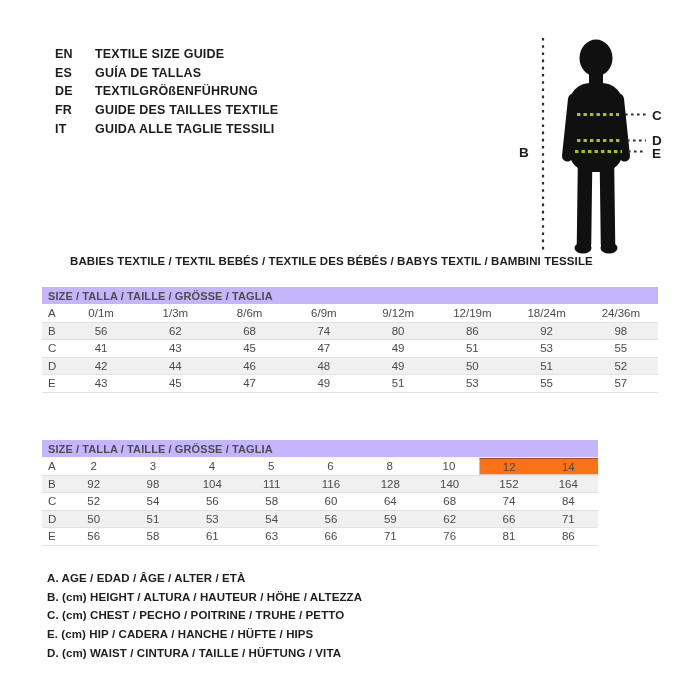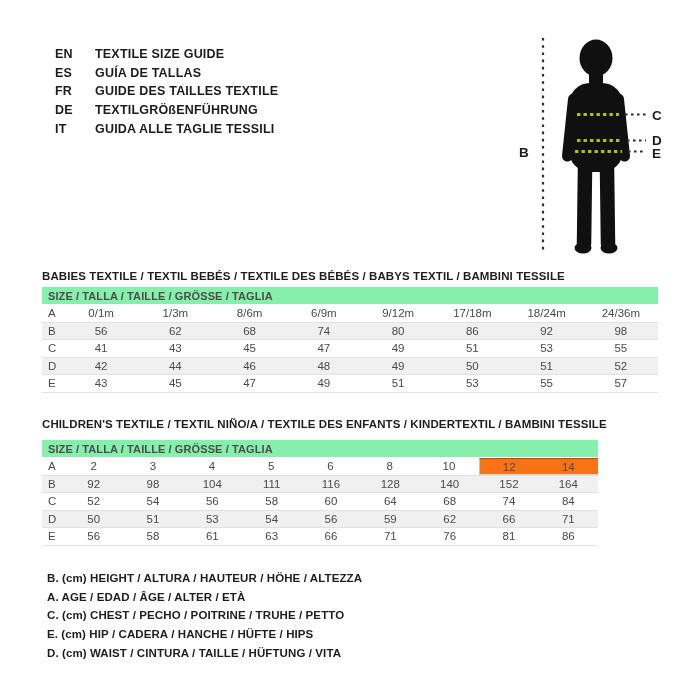--- a/index.html
+++ b/index.html
@@ -14,28 +14,28 @@
   .lang-row { display:flex; height:18.6px; align-items:center;
     font-size:12.5px; font-weight:700; color:#1c1c1c; letter-spacing:0.2px; }
   .lang-code { width:40px; }
 
   
   .figure-svg { position:absolute; left:505px; top:20px; }
 
   
   .section-title { position:absolute; left:42px; font-size:11.5px; font-weight:700;
     color:#1e1e1e; letter-spacing:0.1px; white-space:nowrap; }
-  .babies-title { top:270px; }
+  .babies-title { top:255px;margin-left:28px; }
   .children-title { top:418px; }
 
   
   .size-table { position:absolute; left:42px; }
   .babies-table { top:287px; width:616px; }
   .children-table { top:440px; width:556px; }
-  .t-header { height:18px; line-height:18px; background:#86efac; color:#4d4d4d;
+  .t-header { height:18px; line-height:18px; background:#c4b5fd; color:#4d4d4d;
     font-size:11px; font-weight:700; padding-left:6px; letter-spacing:0.1px;
     border-bottom:1px solid #ffffff; }
   .t-row { display:flex; height:17.5px; align-items:center; font-size:11.5px;
     color:#4a4a4a; border-bottom:1px solid #e2e2e2; background:#ffffff; }
   .t-row.stripe { background:#f0f0f0; }
   .t-label { width:22px; padding-left:6px; flex:none; }
   .t-cell { flex:1; text-align:center; }
   .t-cell.hl { background:#f97316; border-top:1px solid #c2410c; border-bottom:1px solid #d4d4d4;
     height:100%; line-height:16px; }
   .t-cell.hl-first { border-left:1px solid #c4c4c4; }
@@ -53,26 +53,26 @@
   <div class="langs">
       <div class="lang-row">
         <span class="lang-code">EN</span>
         <span class="lang-title">TEXTILE SIZE GUIDE</span>
       </div>
       <div class="lang-row">
         <span class="lang-code">ES</span>
         <span class="lang-title">GUÍA DE TALLAS</span>
       </div>
       <div class="lang-row">
+        <span class="lang-code">DE</span>
+        <span class="lang-title">TEXTILGRÖßENFÜHRUNG</span>
+      </div>
+      <div class="lang-row">
         <span class="lang-code">FR</span>
         <span class="lang-title">GUIDE DES TAILLES TEXTILE</span>
-      </div>
-      <div class="lang-row">
-        <span class="lang-code">DE</span>
-        <span class="lang-title">TEXTILGRÖßENFÜHRUNG</span>
       </div>
       <div class="lang-row">
         <span class="lang-code">IT</span>
         <span class="lang-title">GUIDA ALLE TAGLIE TESSILI</span>
       </div>
     </div>
 
   <svg class="figure-svg" width="195" height="245" viewBox="505 20 195 245" xmlns="http://www.w3.org/2000/svg">
 
     <line x1="543" y1="38" x2="543" y2="252" stroke="#2e2e2e" stroke-width="2.2" stroke-dasharray="2.6 4.6"></line>
@@ -106,21 +106,21 @@
   <div class="section-title babies-title">BABIES TEXTILE / TEXTIL BEBÉS / TEXTILE DES BÉBÉS / BABYS TEXTIL  / BAMBINI TESSILE</div>
   <div class="size-table babies-table">
       <div class="t-header">SIZE / TALLA / TAILLE / GRÖSSE / TAGLIA</div>
       <div class="t-row">
         <span class="t-label">A</span>
         <span class="t-cell">0/1m</span>
         <span class="t-cell">1/3m</span>
         <span class="t-cell">8/6m</span>
         <span class="t-cell">6/9m</span>
         <span class="t-cell">9/12m</span>
-        <span class="t-cell">17/18m</span>
+        <span class="t-cell">12/19m</span>
         <span class="t-cell">18/24m</span>
         <span class="t-cell">24/36m</span>
       </div>
       <div class="t-row stripe">
         <span class="t-label">B</span>
         <span class="t-cell">56</span>
         <span class="t-cell">62</span>
         <span class="t-cell">68</span>
         <span class="t-cell">74</span>
         <span class="t-cell">80</span>
@@ -156,21 +156,20 @@
         <span class="t-cell">45</span>
         <span class="t-cell">47</span>
         <span class="t-cell">49</span>
         <span class="t-cell">51</span>
         <span class="t-cell">53</span>
         <span class="t-cell">55</span>
         <span class="t-cell">57</span>
       </div>
     </div>
 
-  <div class="section-title children-title">CHILDREN'S TEXTILE / TEXTIL NIÑO/A / TEXTILE DES ENFANTS / KINDERTEXTIL / BAMBINI TESSILE</div>
   <div class="size-table children-table">
       <div class="t-header">SIZE / TALLA / TAILLE / GRÖSSE / TAGLIA</div>
       <div class="t-row">
         <span class="t-label">A</span>
         <span class="t-cell">2</span>
         <span class="t-cell">3</span>
         <span class="t-cell">4</span>
         <span class="t-cell">5</span>
         <span class="t-cell">6</span>
         <span class="t-cell">8</span>
@@ -222,20 +221,20 @@
         <span class="t-cell">63</span>
         <span class="t-cell">66</span>
         <span class="t-cell">71</span>
         <span class="t-cell">76</span>
         <span class="t-cell">81</span>
         <span class="t-cell">86</span>
       </div>
     </div>
 
   <div class="legend">
+      <div class="legend-line">A. AGE / EDAD / ÂGE / ALTER / ETÀ</div>
       <div class="legend-line">B. (cm) HEIGHT / ALTURA / HAUTEUR / HÖHE / ALTEZZA</div>
-      <div class="legend-line">A. AGE / EDAD / ÂGE / ALTER / ETÀ</div>
       <div class="legend-line">C. (cm) CHEST / PECHO / POITRINE / TRUHE / PETTO</div>
       <div class="legend-line">E. (cm) HIP / CADERA / HANCHE / HÜFTE / HIPS</div>
       <div class="legend-line">D. (cm) WAIST / CINTURA / TAILLE / HÜFTUNG / VITA</div>
     </div>
 
 </div>
 
 </body></html>

